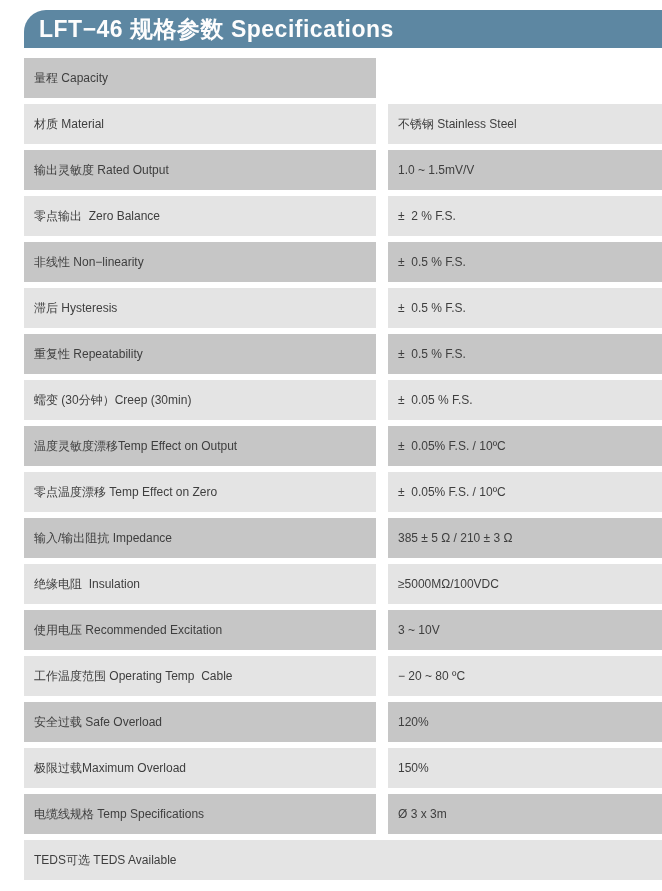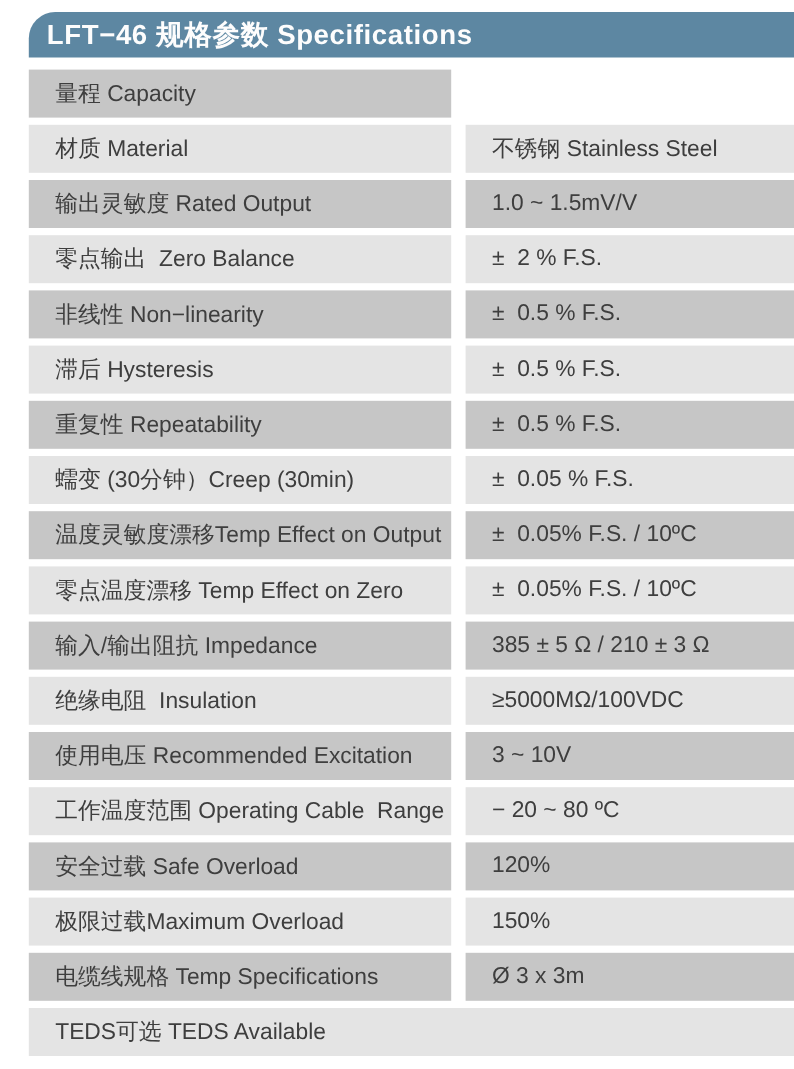--- a/index.html
+++ b/index.html
@@ -39,22 +39,22 @@
   }
   .spec-table{margin-left:8px;width:647px;}
   .row{
     display:flex;
     gap:12px;
     height:40px;
     margin-bottom:6px;
   }
   .cell{
     display:flex;align-items:center;
-    padding-left:22px;
-    font-size:19px;
+    padding-left:10px;
+    font-size:12px;
     white-space:pre;
     overflow:hidden;
   }
   .cell.label{width:352px;}
   .cell.value{flex:1;}
   .row.dark .cell{background:var(--row-dark);}
   .row.light .cell{background:var(--row-light);}
   .row.full .cell{width:644px;flex:none;}
 </style>
 </head>
@@ -126,21 +126,21 @@
       <div class="cell label">绝缘电阻  Insulation</div>
       <div class="cell value">≥5000MΩ/100VDC</div>
     </div>
 
     <div class="row dark">
       <div class="cell label">使用电压 Recommended Excitation</div>
       <div class="cell value">3 ~ 10V</div>
     </div>
 
     <div class="row light">
-      <div class="cell label">工作温度范围 Operating Cable  Range</div>
+      <div class="cell label">工作温度范围 Operating Temp  Cable</div>
       <div class="cell value">− 20 ~ 80 ºC</div>
     </div>
 
     <div class="row dark">
       <div class="cell label">安全过载 Safe Overload</div>
       <div class="cell value">120%</div>
     </div>
 
     <div class="row light">
       <div class="cell label">极限过载Maximum Overload</div>

